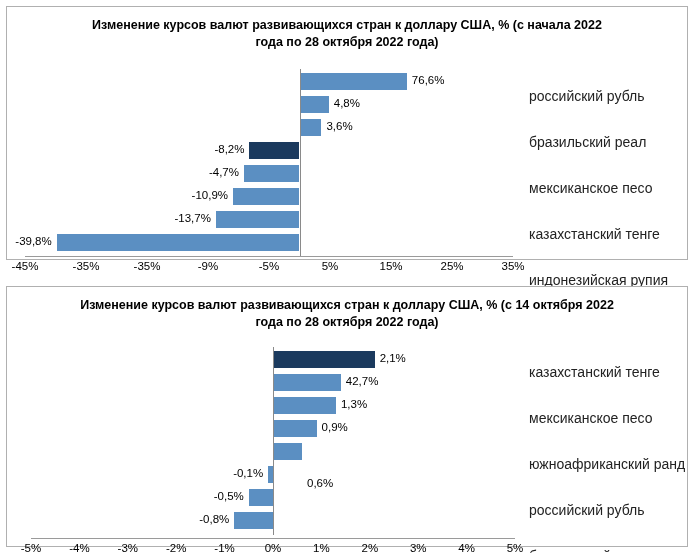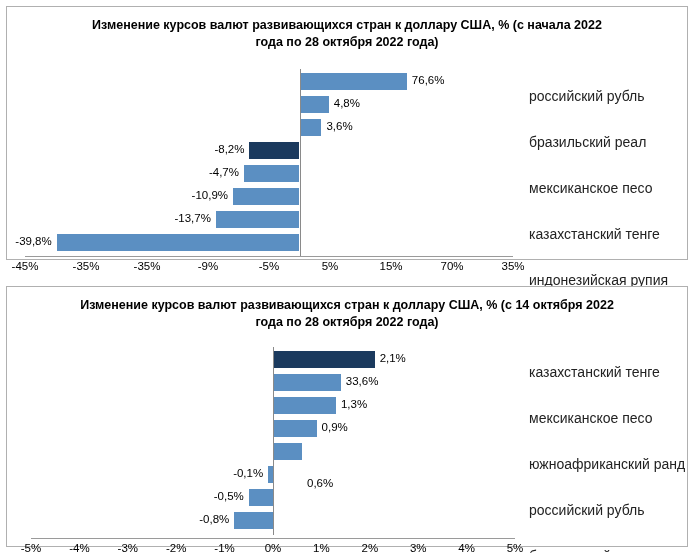--- a/index.html
+++ b/index.html
@@ -138,38 +138,38 @@
         </div>
         <div class="zero-line" style="left: 292.5px; top: 10px; height: 188px;"></div>
         <div class="axis-line" style="left: 18px; width: 488px; top: 197px; height: 1px;"></div>
         <div class="tick-label" style="left: 18px; top: 201px;">-45%</div>
         <div class="tick-label" style="left: 79px; top: 201px;">-35%</div>
         <div class="tick-label" style="left: 140px; top: 201px;">-35%</div>
         <div class="tick-label" style="left: 201px; top: 201px;">-9%</div>
         <div class="tick-label" style="left: 262px; top: 201px;">-5%</div>
         <div class="tick-label" style="left: 323px; top: 201px;">5%</div>
         <div class="tick-label" style="left: 384px; top: 201px;">15%</div>
-        <div class="tick-label" style="left: 445px; top: 201px;">70%</div>
+        <div class="tick-label" style="left: 445px; top: 201px;">25%</div>
         <div class="tick-label" style="left: 506px; top: 201px;">35%</div>
       </div>
   </div>
 </div>
 
 <div class="panel" id="panel-bottom">
   <div class="chart-title">Изменение курсов валют развивающихся стран к доллару США, % (с 14 октября 2022 года по 28 октября 2022 года)</div>
   <div class="plot" id="plot-bottom" style="position:absolute; left:0; top:52px; right:0; bottom:0;">
     <div class="bars" id="bars-bottom">
         <div class="bar-row" style="left: 0px; top: 12px; right: 0px;">
           <div class="bar highlight" style="left: 266px; width: 101.64px;"></div>
           <div class="bar-label" style="left: 372.64px;">2,1%</div>
           <div class="cat-label" style="left: 522px; top: 13px;">казахстанский тенге</div>
         </div>
         <div class="bar-row" style="left: 0px; top: 35px; right: 0px;">
           <div class="bar" style="left: 266px; width: 67.76px;"></div>
-          <div class="bar-label" style="left: 338.76px;">33,6%</div>
+          <div class="bar-label" style="left: 338.76px;">42,7%</div>
           <div class="cat-label" style="left: 522px; top: 36px;">мексиканское песо</div>
         </div>
         <div class="bar-row" style="left: 0px; top: 58px; right: 0px;">
           <div class="bar" style="left: 266px; width: 62.92px;"></div>
           <div class="bar-label" style="left: 333.92px;">1,3%</div>
           <div class="cat-label" style="left: 522px; top: 59px;">южноафриканский ранд</div>
         </div>
         <div class="bar-row" style="left: 0px; top: 81px; right: 0px;">
           <div class="bar" style="left: 266px; width: 43.56px;"></div>
           <div class="bar-label" style="left: 314.56px;">0,9%</div>

